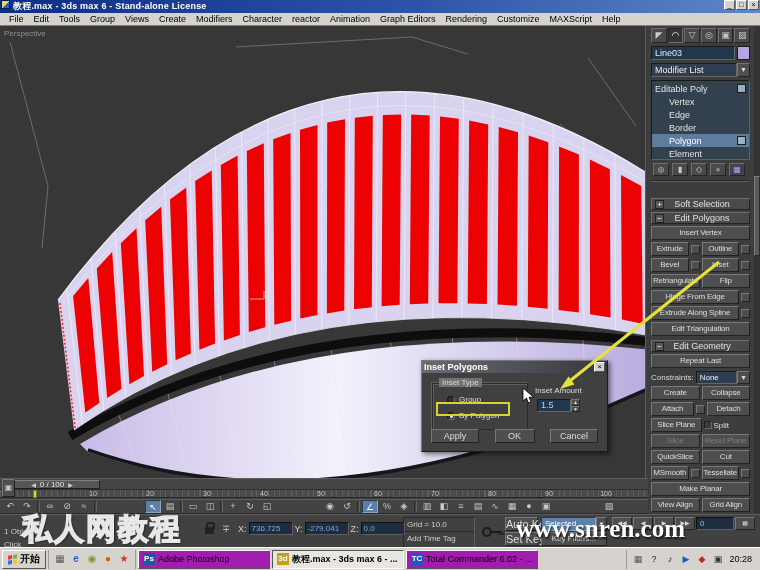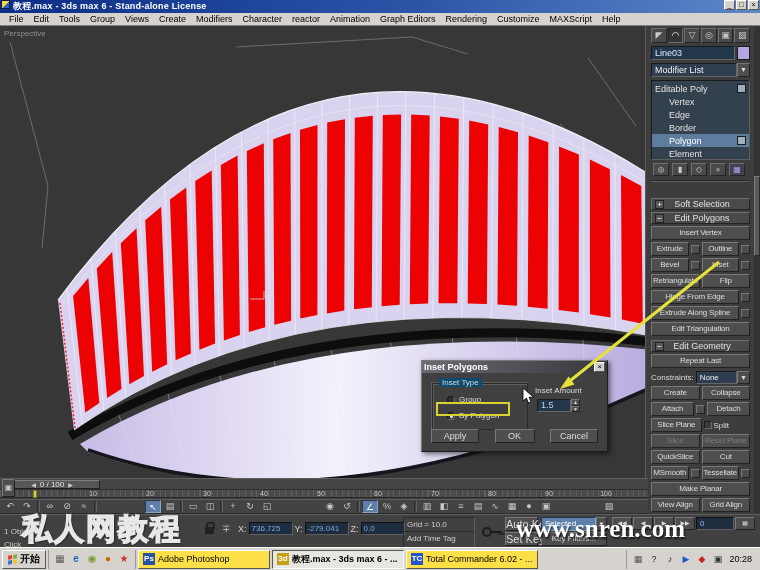--- a/index.html
+++ b/index.html
@@ -58,21 +58,21 @@
   .pscroll{position:absolute;right:0;top:0;width:6px;height:488px;background:#333;}
   .pthumb{position:absolute;left:0;top:150px;width:6px;height:80px;background:#5a5a5a;border:1px solid;border-color:#7c7c7c #2a2a2a #2a2a2a #7c7c7c;}
 
   
   .dialog{position:absolute;left:421px;top:360px;width:187px;height:92px;background:#404040;border:1px solid;border-color:#7a7a7a #1c1c1c #1c1c1c #7a7a7a;box-shadow:2px 2px 5px rgba(0,0,0,.55);z-index:40;}
   .dtitle{height:12px;background:linear-gradient(90deg,#6a6a72,#38383e);display:flex;align-items:center;padding:0 2px;}
   .dtitle .dt{flex:1;color:#fff;font-size:9px;font-weight:bold;}
   .dclose{width:11px;height:10px;background:#d6d3ce;border:1px solid;border-color:#fff #555 #555 #fff;color:#000;font-size:8px;line-height:8px;text-align:center;}
   .dbody{position:relative;height:78px;}
   .grpbox{position:absolute;left:10px;top:10px;width:96px;height:47px;border:1px solid #2a2a2a;box-shadow:1px 1px 0 #5e5e5e inset,-1px -1px 0 #5e5e5e;}
-  .grptitle{position:absolute;left:6px;top:-6px;background:#0c4a6e;padding:0 3px;font-size:8px;color:#d8d8d8;}
+  .grptitle{position:absolute;left:6px;top:-6px;background:#737373;padding:0 3px;font-size:8px;color:#d8d8d8;}
   .radio{position:absolute;display:flex;align-items:center;gap:4px;font-size:8px;color:#dcdcdc;}
   .rdot{width:8px;height:8px;border-radius:50%;background:#303030;border:1px solid;border-color:#151515 #707070 #707070 #151515;position:relative;}
   .rdot.on:after{content:"";position:absolute;left:2px;top:2px;width:3px;height:3px;border-radius:50%;background:#e8e8e8;}
   .hlbox{position:absolute;left:14px;top:29px;width:74px;height:14px;border:2px solid #d8d32f;z-index:3;}
   .amtlab{position:absolute;left:113px;top:13px;font-size:8px;color:#dcdcdc;}
   .amtrow{position:absolute;left:115px;top:26px;display:flex;}
   .amtfield{width:34px;height:13px;background:#23374b;border:1px solid;border-color:#1a1a1a #666 #666 #1a1a1a;color:#bcd4f2;font-size:9px;line-height:11px;padding:0 3px;}
   .spin{width:9px;display:flex;flex-direction:column;}
   .spin span{flex:1;background:#4e4e4e;border:1px solid;border-color:#787878 #222 #222 #787878;color:#ddd;font-size:5px;line-height:4px;text-align:center;}
   .dbtns{position:absolute;left:0;top:56px;width:100%;display:flex;padding:0 9px;gap:0;justify-content:space-between;}
@@ -125,21 +125,21 @@
   .logo-wm{position:absolute;left:22px;top:509px;z-index:55;font-size:30px;font-weight:bold;color:#6a6a6a;-webkit-text-stroke:1.5px #e8e8e8;text-shadow:1px 1px 2px #111;letter-spacing:2px;pointer-events:none;}
   .url-wm{position:absolute;left:516px;top:515px;z-index:55;font-size:25px;font-weight:bold;color:#fff;text-shadow:1px 2px 2px rgba(0,0,0,.7);pointer-events:none;font-family:"Liberation Serif","DejaVu Serif",serif;}
 
   
   .taskbar{position:absolute;left:0;top:547px;width:760px;height:23px;background:#d6d3ce;border-top:1px solid #fff;display:flex;align-items:center;padding:1px 2px;gap:2px;color:#000;}
   .startbtn{height:19px;display:flex;align-items:center;gap:3px;background:#d6d3ce;border:1px solid;border-color:#fff #555 #555 #fff;padding:0 5px;font-weight:bold;font-size:10px;}
   .flag{display:grid;grid-template-columns:4px 4px;grid-template-rows:4px 4px;gap:1px;transform:skewY(-8deg);}
   .flag i{display:block;}
   .qlbar{display:flex;gap:2px;align-items:center;padding:0 4px;border-right:1px solid #9a9a9a;border-left:1px solid #9a9a9a;height:19px;}
   .qlicon{width:14px;height:14px;font-size:10px;line-height:14px;text-align:center;font-weight:bold;}
-  .taskbtn{height:19px;width:132px;display:flex;align-items:center;gap:3px;background:#fde047;border:1px solid;border-color:#fff #555 #555 #fff;padding:0 4px;font-size:9px;white-space:nowrap;overflow:hidden;}
+  .taskbtn{height:19px;width:132px;display:flex;align-items:center;gap:3px;background:#a21caf;border:1px solid;border-color:#fff #555 #555 #fff;padding:0 4px;font-size:9px;white-space:nowrap;overflow:hidden;}
   .taskbtn.act{background:#e8e6e0;border-color:#555 #fff #fff #555;font-weight:bold;}
   .ticon16{width:12px;height:12px;flex:0 0 12px;font-size:8px;line-height:12px;text-align:center;color:#fff;font-weight:bold;}
   .tray{margin-left:auto;display:flex;align-items:center;gap:3px;height:19px;border-left:1px solid #9a9a9a;padding:0 4px;background:#d6d3ce;}
   .trayico{width:13px;height:13px;font-size:9px;line-height:13px;text-align:center;}
   .clock{font-size:9px;padding:0 2px;}
 
   
   .overlay{position:absolute;left:0;top:0;width:760px;height:570px;pointer-events:none;z-index:60;}
 </style>
 </head>

